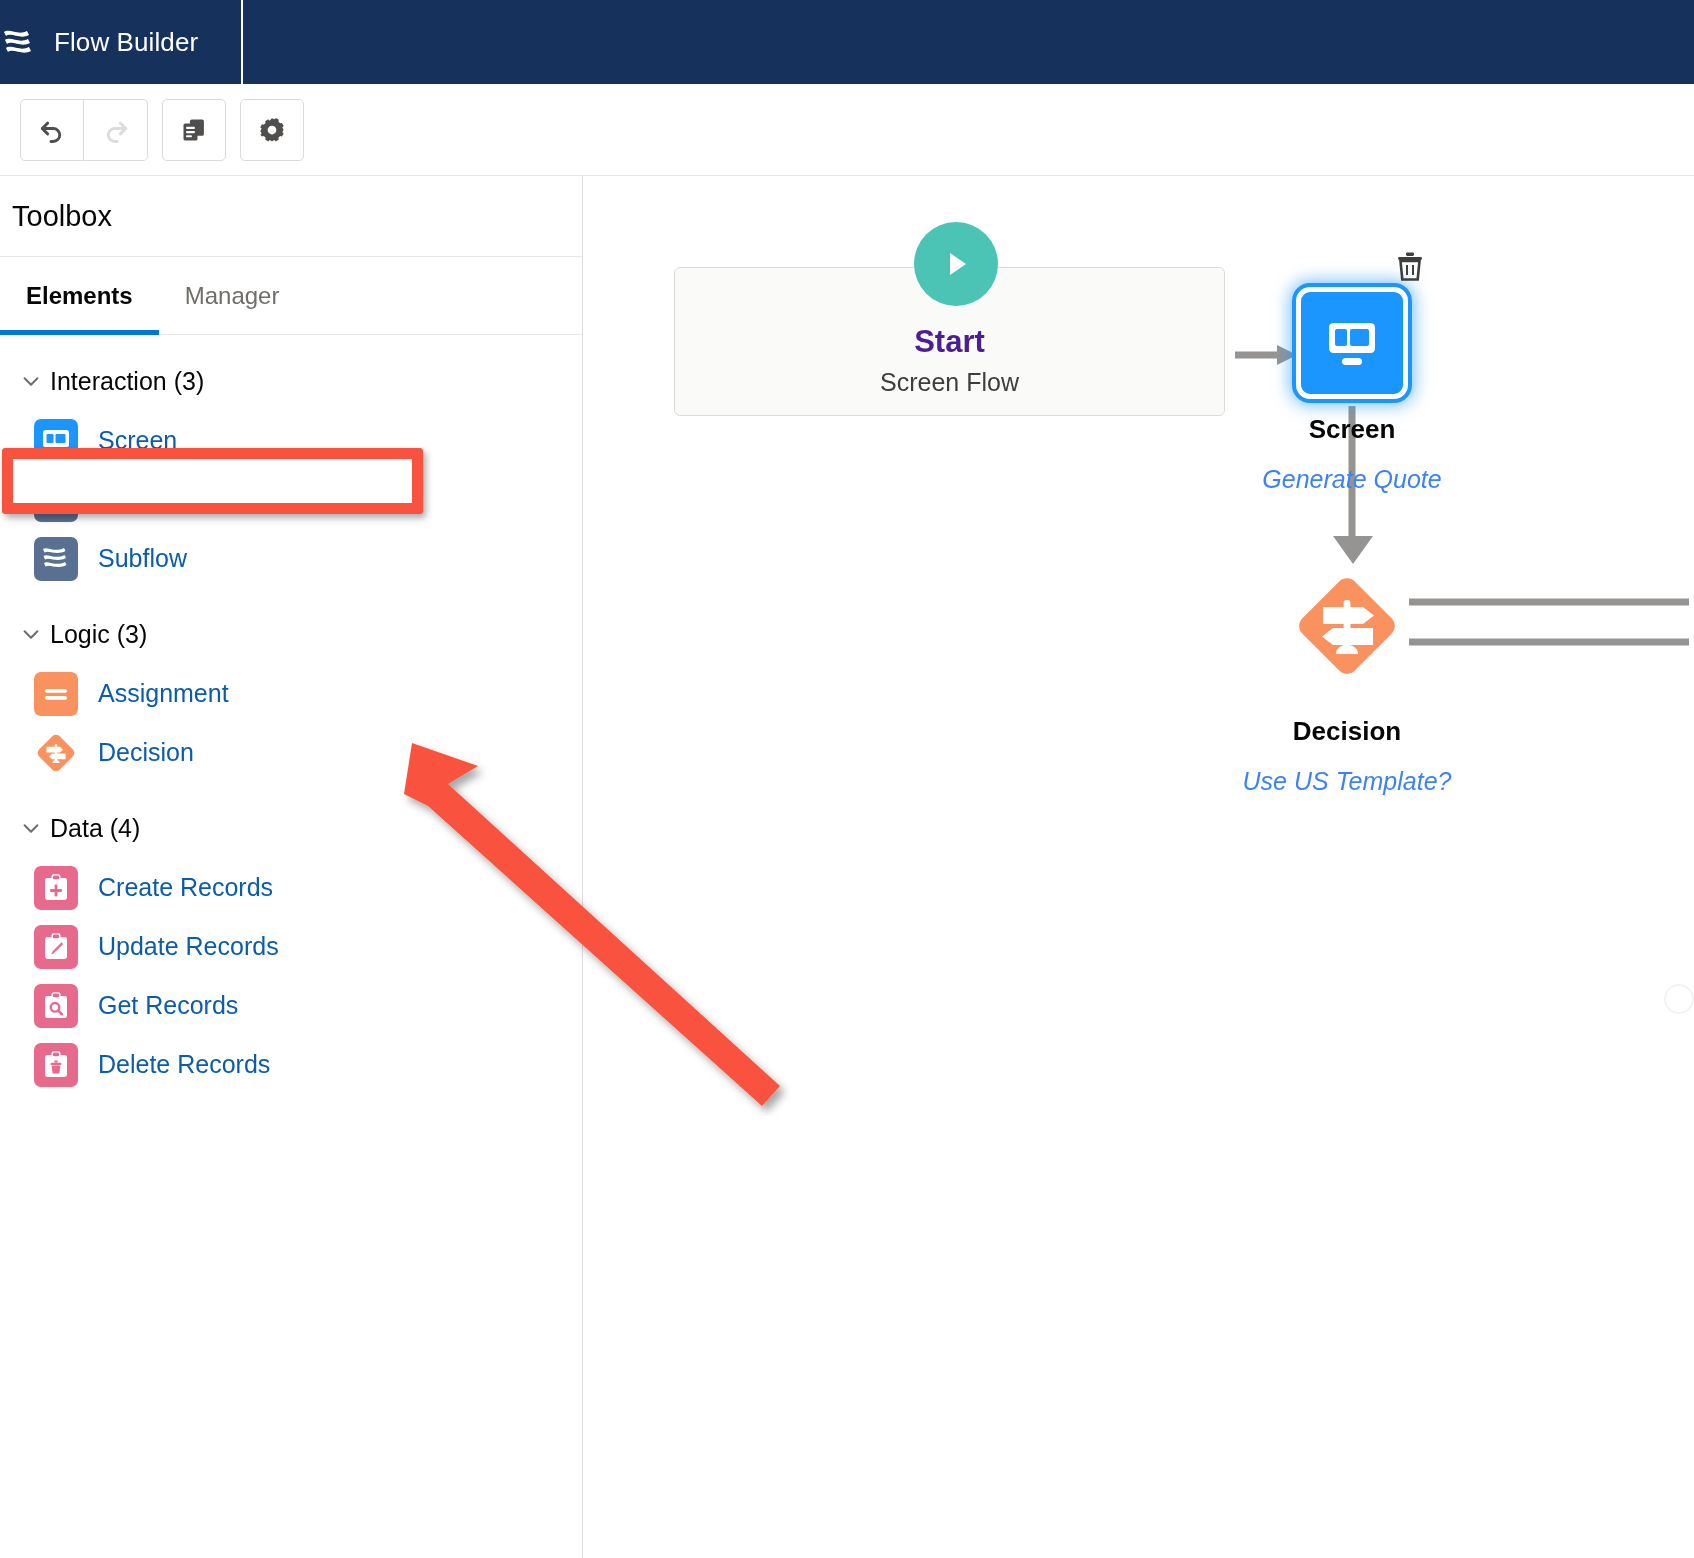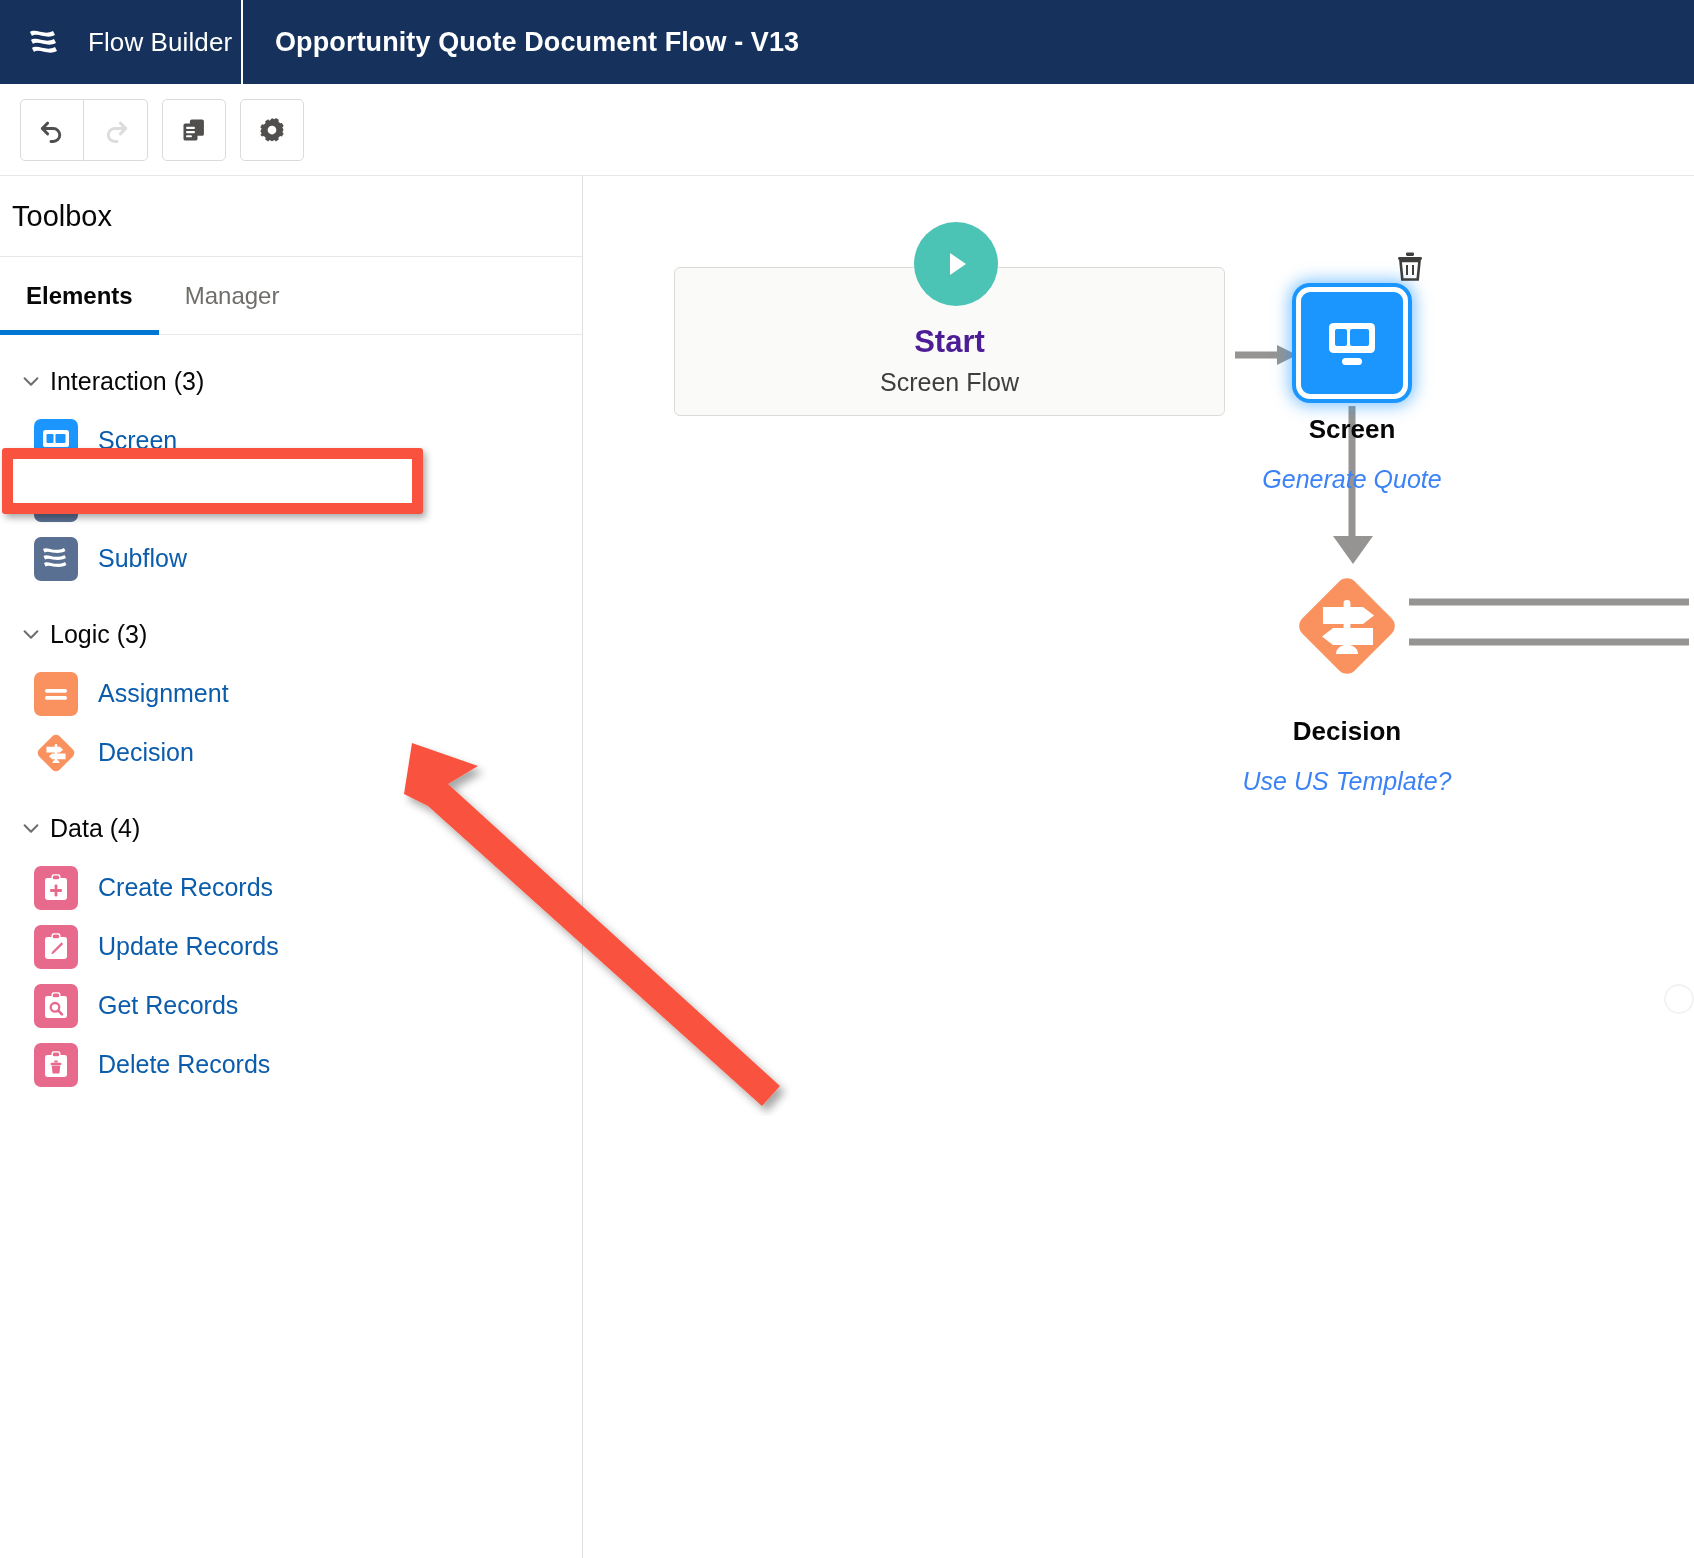--- a/index.html
+++ b/index.html
@@ -18,22 +18,21 @@
     height: 84px;
     background: #16325c;
     display: flex;
     align-items: center;
     color: #ffffff;
     position: relative;
   }
   .brand-zone {
     display: flex;
     align-items: center;
-    gap: 28px;
-    padding-left: 26px;
+    gap: 20px;
     width: 241px;
     height: 100%;
   }
   .brand-logo { width: 34px; height: 34px; display: block; }
   .brand-title {
     font-size: 26px;
     font-weight: 400;
     letter-spacing: 0.1px;
     white-space: nowrap;
   }
@@ -347,21 +346,20 @@
 <div class="app-header">
   <div class="brand-zone">
     <svg class="brand-logo" viewBox="0 0 34 34">
       <path d="M4 7 C10 3, 18 11, 27 6 L29 10 C20 15, 12 7, 6 11 Z" fill="#ffffff"></path>
       <path d="M5 15 C11 11, 19 19, 28 14 L30 18 C21 23, 13 15, 7 19 Z" fill="#ffffff"></path>
       <path d="M6 23 C12 19, 20 27, 29 22 L31 26 C22 31, 14 23, 8 27 Z" fill="#ffffff"></path>
     </svg>
     <div class="brand-title">Flow Builder</div>
   </div>
   <div class="header-divider"></div>
-  <div class="flow-name">Opportunity Quote Document Flow - V13</div>
 </div>
 
 <div class="toolbar">
   <div class="btn-group">
     <div class="tb-btn">
       <svg width="30" height="30" viewBox="0 0 24 24">
         <path d="M8.5 6.5 L4.2 10.8 L8.5 15.1" fill="none" stroke="#514f4d" stroke-width="2.3" stroke-linecap="round" stroke-linejoin="round"></path>
         <path d="M4.5 10.8 H13 a5.2 5.2 0 0 1 0 10.4 h-1.8" fill="none" stroke="#514f4d" stroke-width="2.3" stroke-linecap="round"></path>
       </svg>
     </div>

